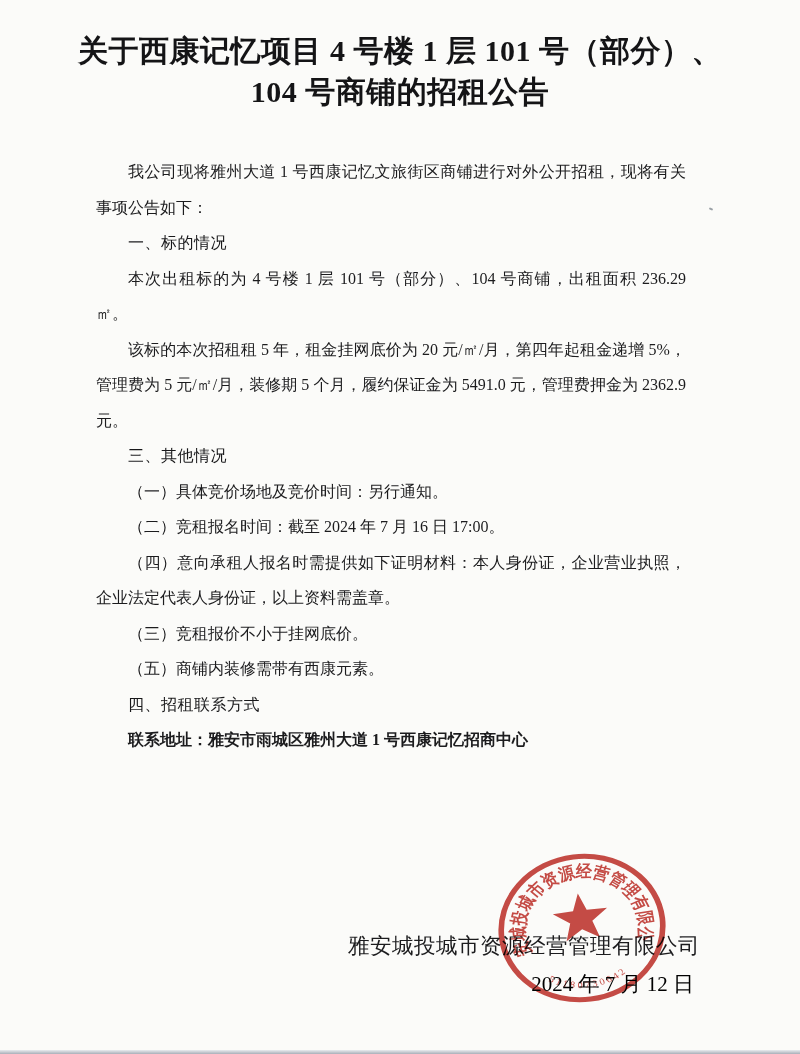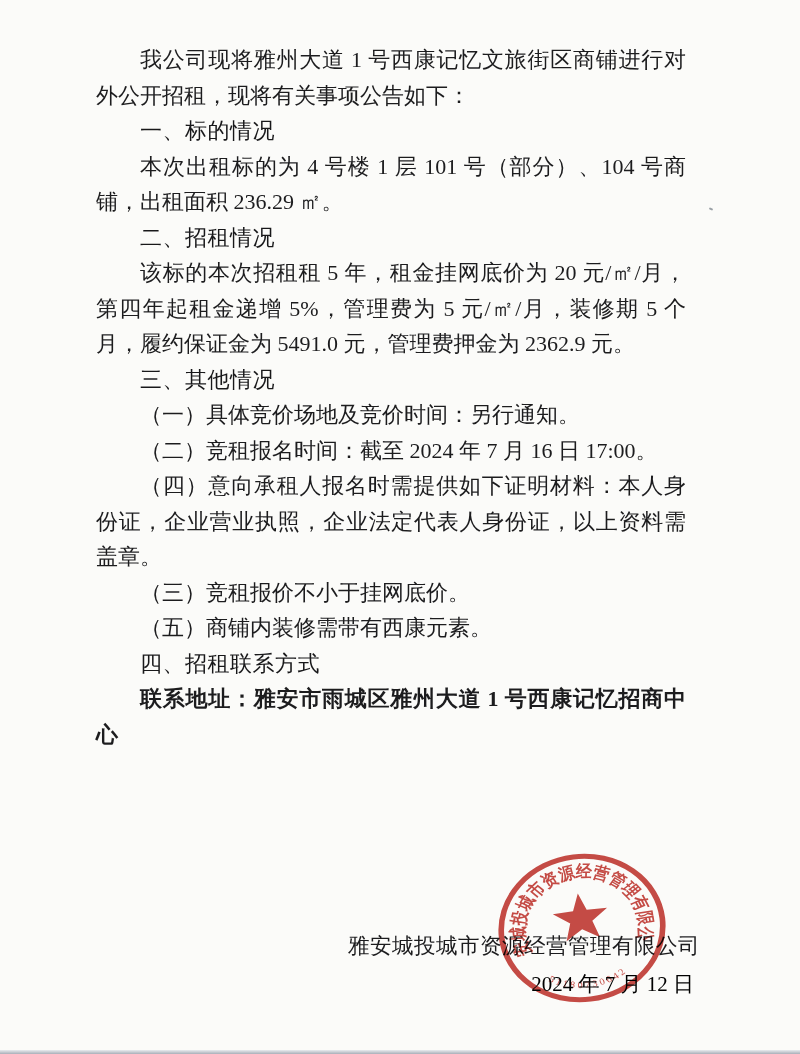--- a/index.html
+++ b/index.html
@@ -23,21 +23,21 @@
     margin: 30px 52px 0 52px;
     text-align: center;
     font-size: 30px;
     line-height: 41px;
     font-weight: 700;
     letter-spacing: 0.5px;
     color: #141416;
   }
   .content {
     margin: 42px 114px 0 96px;
-    font-size: 22px;
+    font-size: 16px;
     line-height: 35.5px;
     text-align: justify;
   }
   .content p {
     margin: 0;
     text-indent: 2em;
   }
   .content p.heading {
     font-family: "Liberation Sans", sans-serif;
     font-weight: 400;
@@ -91,26 +91,26 @@
     width: 100%;
     height: 4px;
     background: linear-gradient(#e9ebee, #a9afb8);
   }
 </style>
 </head>
 <body>
 
 <div class="page">
 
+  <h1 class="doc-title"><span>关于西康记忆项目 4 号楼 1 层 101 号（部分）、</span><br><span>104 号商铺的招租公告</span></h1>
 
   <div class="content">
     <p>我公司现将雅州大道 1 号西康记忆文旅街区商铺进行对外公开招租，现将有关事项公告如下：</p>
     <p class="heading">一、标的情况</p>
     <p>本次出租标的为 4 号楼 1 层 101 号（部分）、104 号商铺，出租面积 236.29 ㎡。</p>
-    <p class="heading">二、招租情况</p>
     <p>该标的本次招租租 5 年，租金挂网底价为 20 元/㎡/月，第四年起租金递增 5%，管理费为 5 元/㎡/月，装修期 5 个月，履约保证金为 5491.0 元，管理费押金为 2362.9 元。</p>
     <p class="heading">三、其他情况</p>
     <p>（一）具体竞价场地及竞价时间：另行通知。</p>
     <p>（二）竞租报名时间：截至 2024 年 7 月 16 日 17:00。</p>
     <p>（四）意向承租人报名时需提供如下证明材料：本人身份证，企业营业执照，企业法定代表人身份证，以上资料需盖章。</p>
     <p>（三）竞租报价不小于挂网底价。</p>
     <p>（五）商铺内装修需带有西康元素。</p>
     <p class="heading">四、招租联系方式</p>
     <p class="contact">联系地址：雅安市雨城区雅州大道 1 号西康记忆招商中心</p>
   </div>

